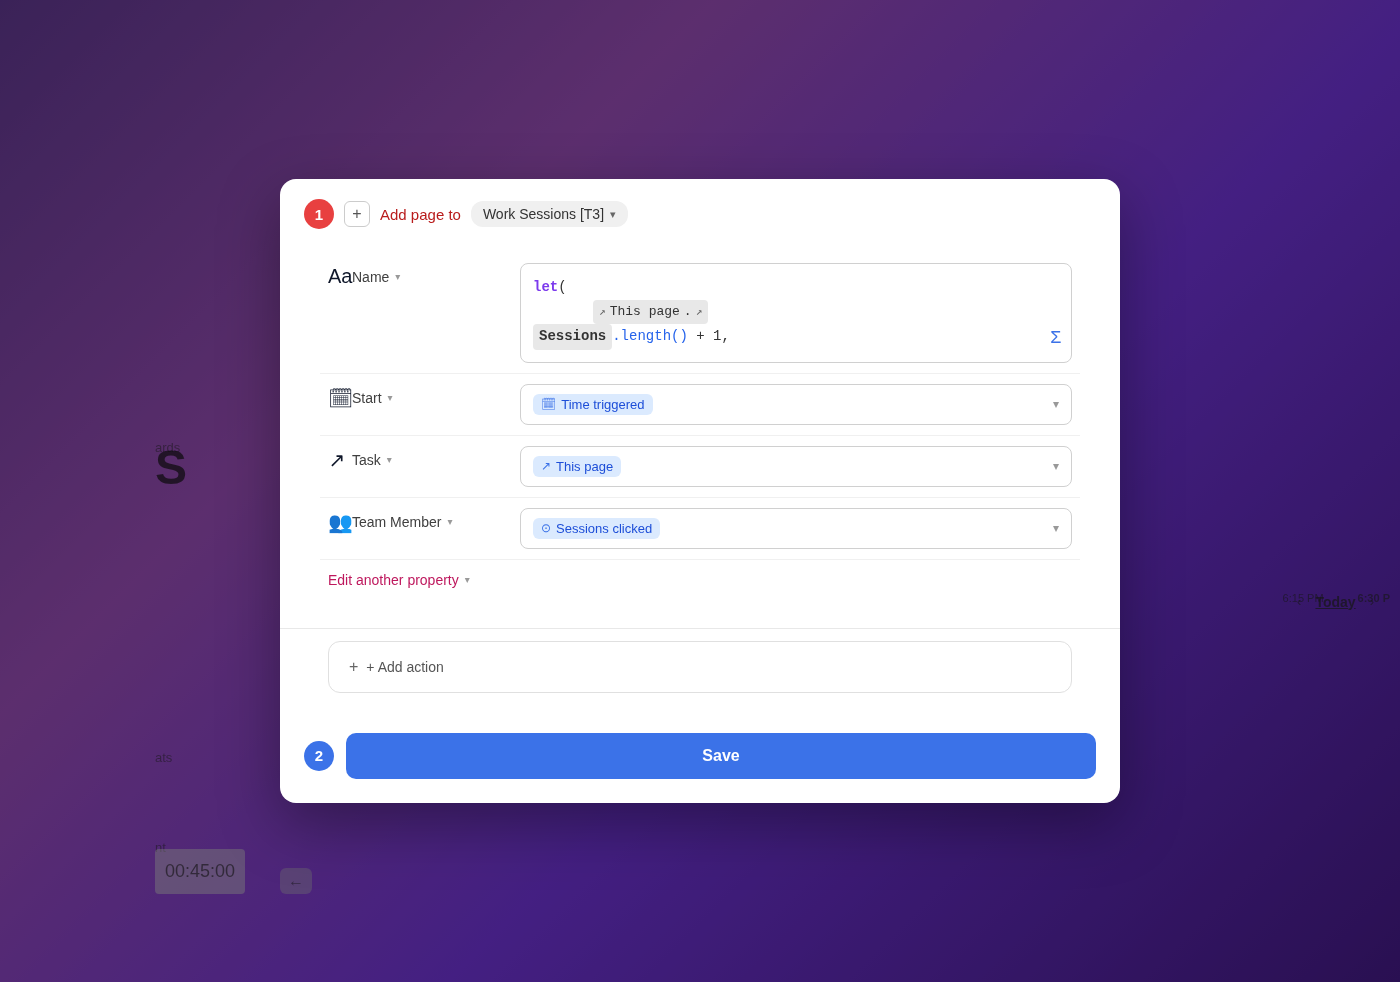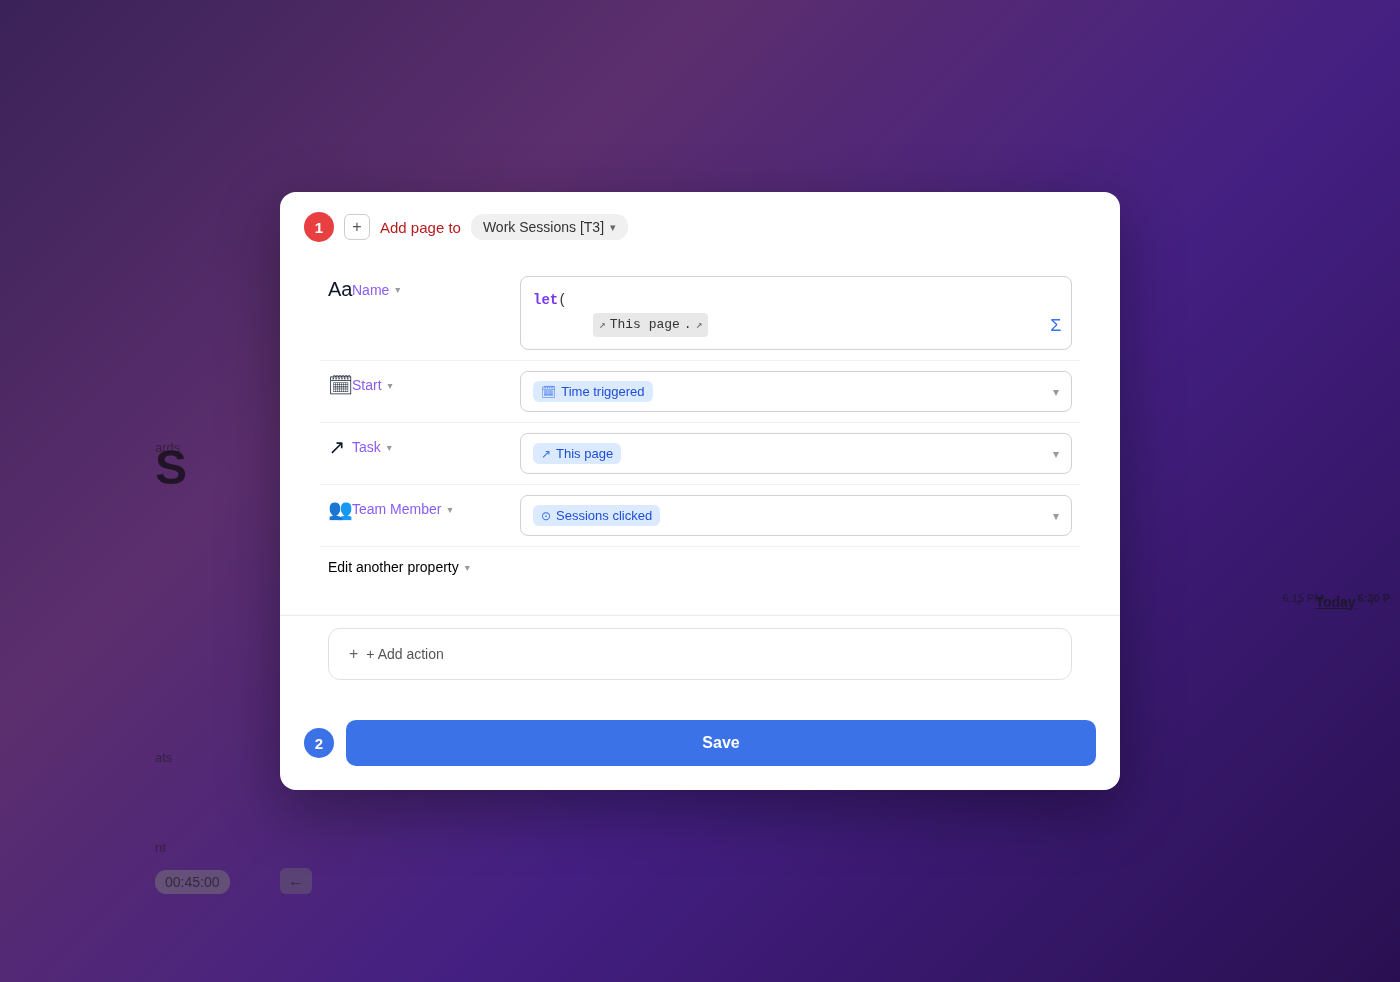--- a/index.html
+++ b/index.html
@@ -143,21 +143,21 @@
 
     .prop-icon {
       font-size: 20px;
       color: #0f172a;
       width: 18px;
       text-align: center;
     }
 
     .prop-name {
       font-size: 14px;
-      color: #8b5cf6;
+      color: #404040;
       font-weight: 500;
     }
 
     .prop-chevron {
       font-size: 10px;
       color: #999;
     }
 
     
     .formula-box {
@@ -262,21 +262,21 @@
     .edit-another-row {
       display: flex;
       align-items: center;
       gap: 6px;
       padding: 12px 8px 4px;
       cursor: pointer;
     }
 
     .edit-another-text {
       font-size: 14px;
-      color: #000000;
+      color: #be185d;
       font-weight: 500;
     }
 
     
     .add-action-section {
       margin: 0 24px 16px;
       border: 1.5px solid #e0e0e0;
       border-radius: 12px;
       padding: 16px 20px;
     }
@@ -334,24 +334,24 @@
       display: flex;
       align-items: center;
       gap: 8px;
     }
 
     .bg-time {
       position: absolute;
       bottom: 88px;
       left: 155px;
       color: rgba(30,30,30,0.6);
-      font-size: 14px;
+      font-size: 18px;
       background: rgba(220,220,220,0.5);
-      padding: 4px 10px;
-      border-radius: 11px;
+      padding: 12px 10px;
+      border-radius: 4px;
     }
 
     .bg-arrow {
       position: absolute;
       bottom: 88px;
       left: 280px;
       color: rgba(30,30,30,0.5);
       font-size: 16px;
       background: rgba(200,200,200,0.4);
       padding: 4px 8px;
@@ -438,20 +438,23 @@
             <span class="formula-keyword">let</span><span class="formula-text">(</span>
           </div>
           <div style="padding-left:60px;">
             <span class="this-page-tag">
               <span class="arrow-icon">↗</span>
               <span>This page</span>
               <span>.</span>
               <span class="arrow-icon">↗</span>
             </span>
           </div>
+          <div>
+            <span class="sessions-tag">Sessions</span><span class="formula-method">.length()</span><span class="formula-text"> + 1,</span>
+          </div>
           <div class="sigma-btn">Σ</div>
         </div>
       </div>
 
       <div class="property-row">
         <div class="property-label-area">
           <span class="prop-icon">🗓</span>
           <span class="prop-name">Start</span>
           <span class="prop-chevron">▾</span>
         </div>

